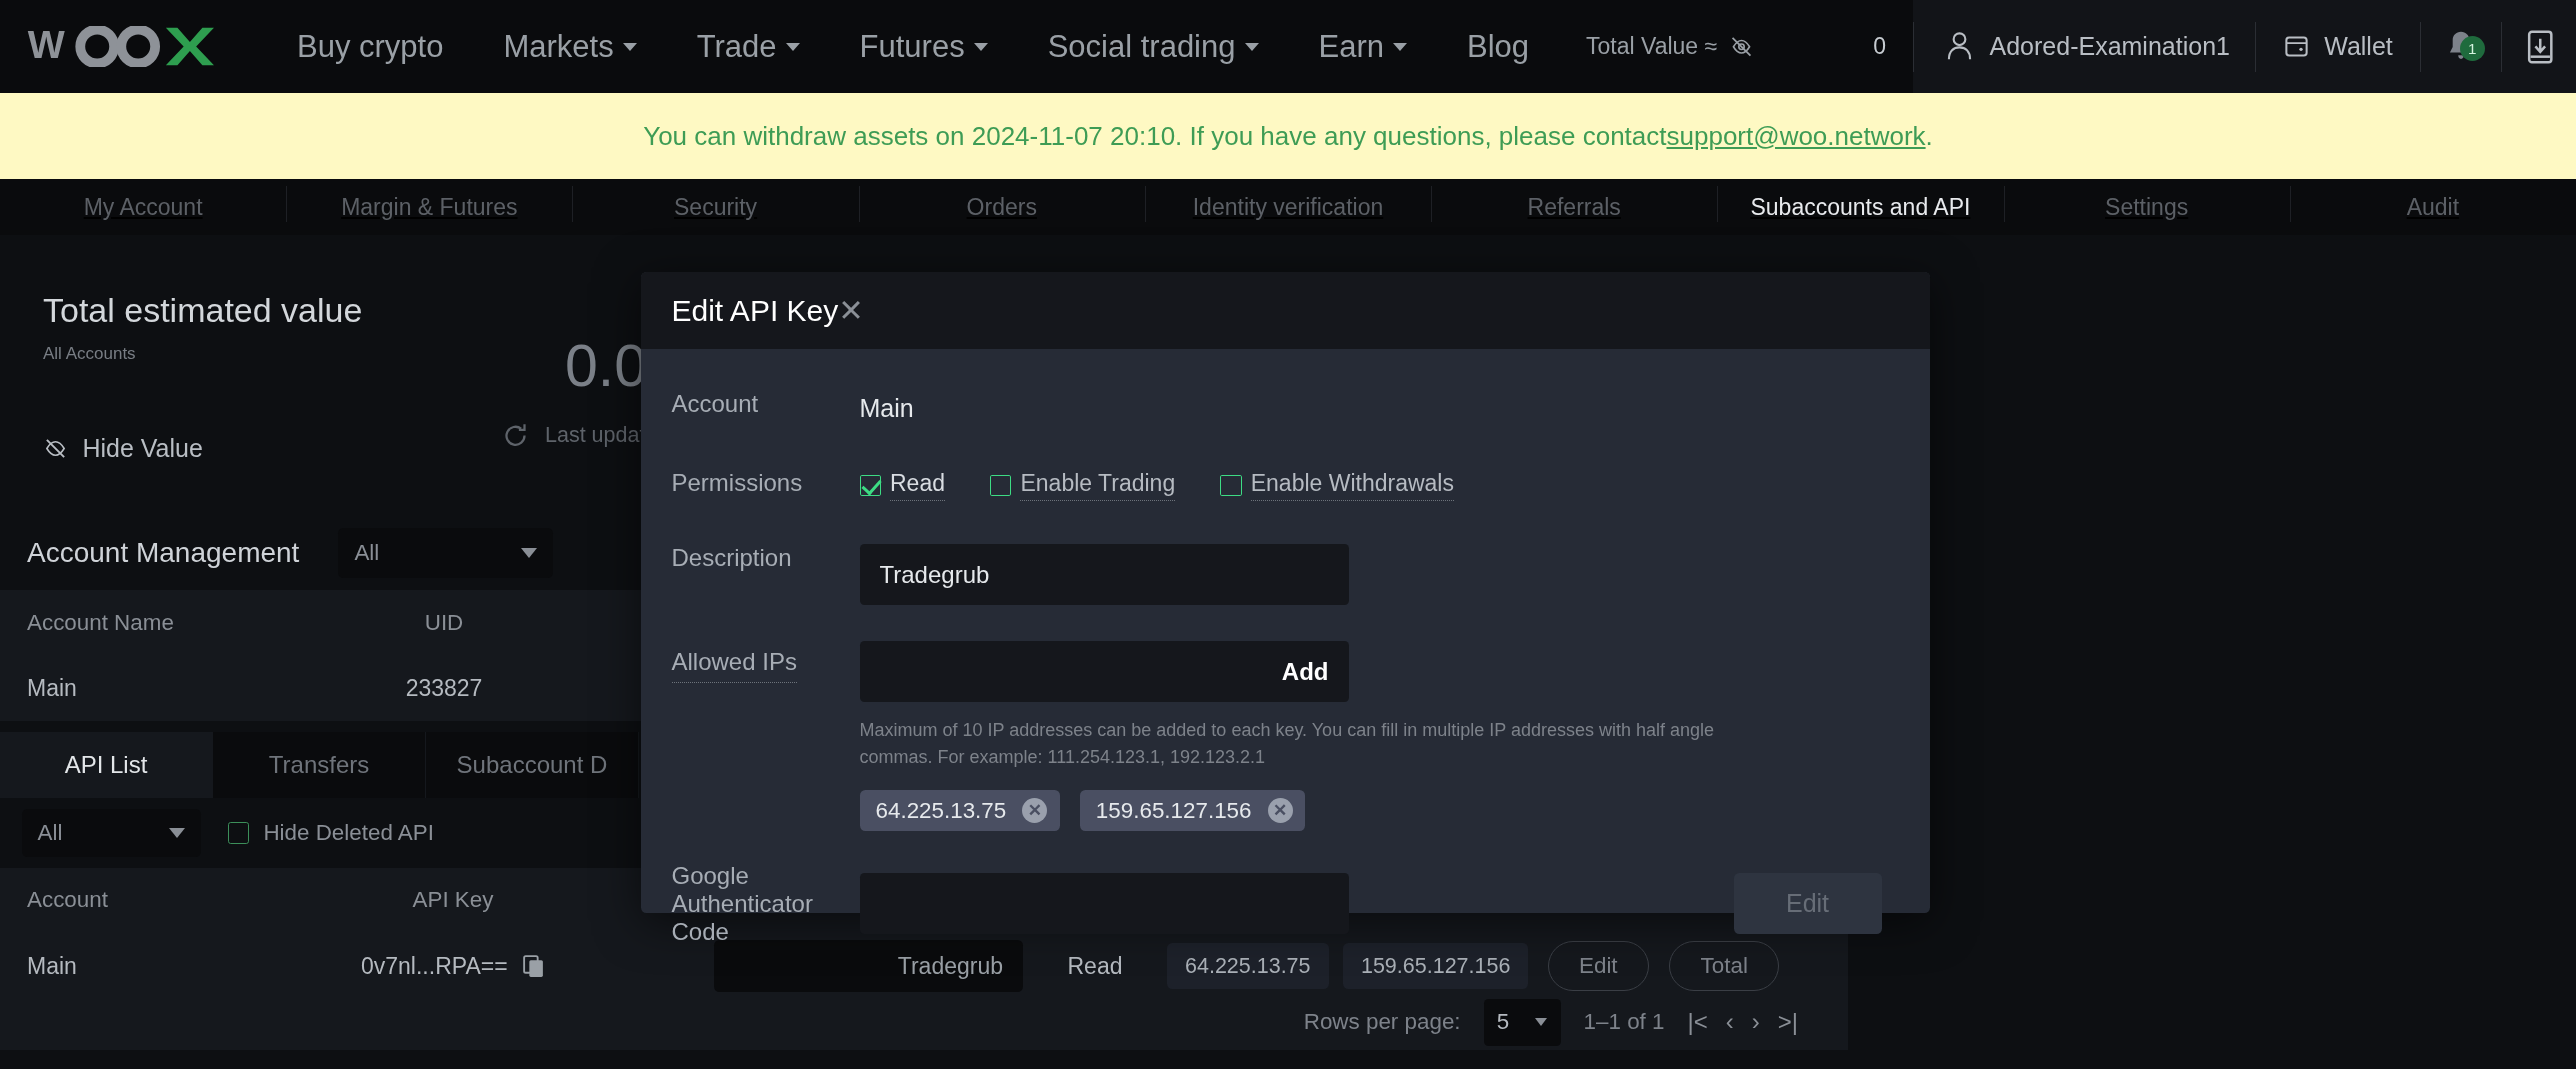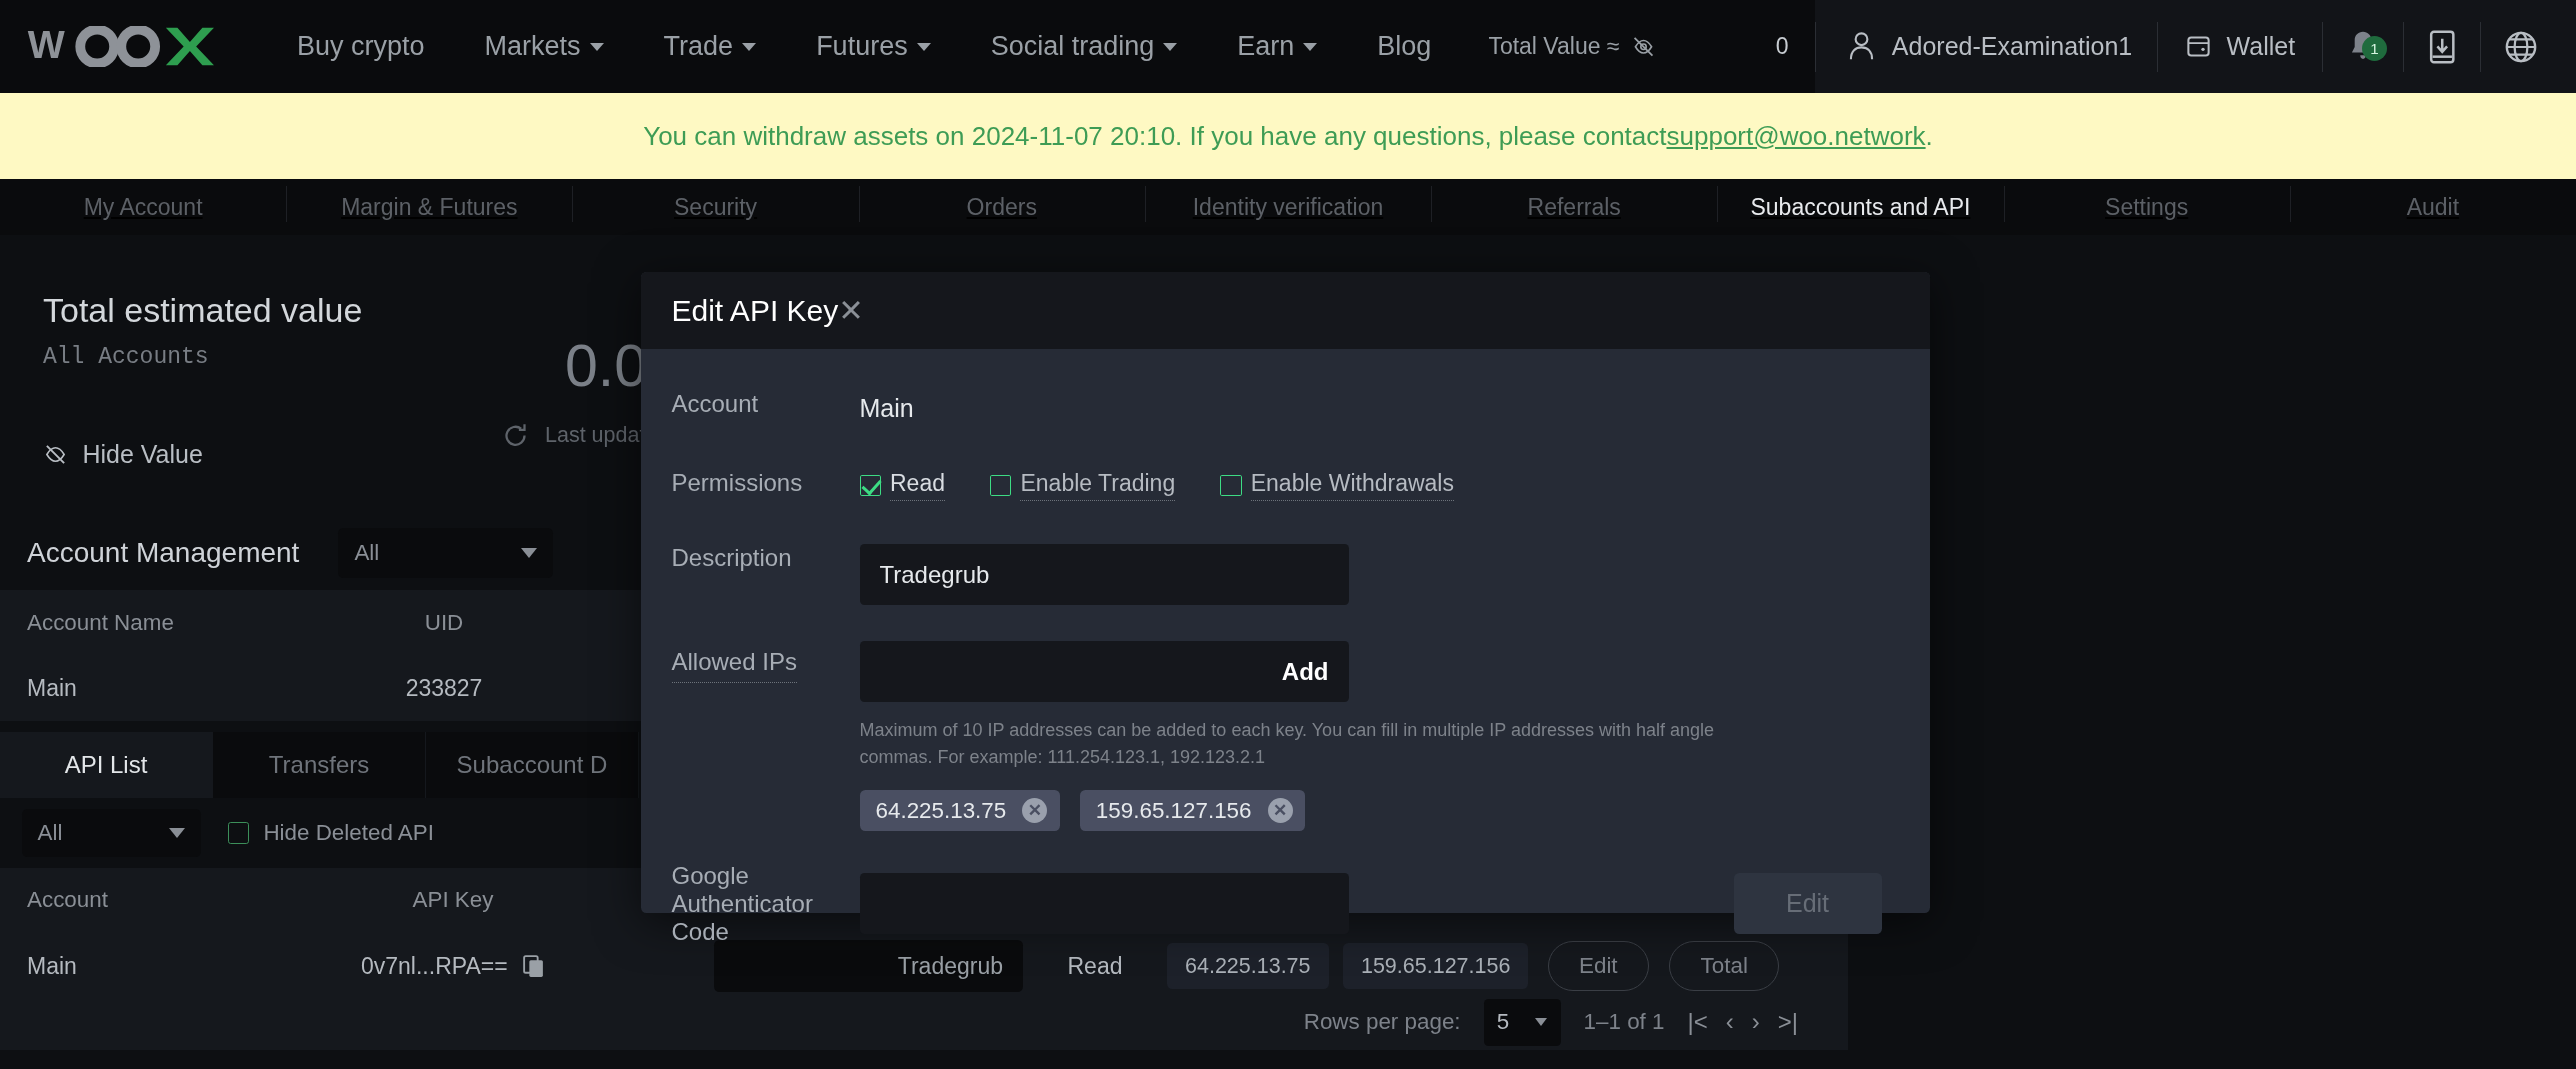--- a/index.html
+++ b/index.html
@@ -13,21 +13,21 @@
 
   
   .topnav {
     position: absolute; top: 0; left: 0; width: 2576px; height: 93px;
     display: flex; align-items: center; background: #0a0b0d;
   }
   .logo { margin-left: 27px; display: flex; align-items: baseline; }
   .logo svg { display: block; }
   .nav-links { display: flex; align-items: center; margin-left: 47px; }
   .nav-link {
-    color: #9aa0a6; font-size: 27px; padding: 0 30px;
+    color: #9aa0a6; font-size: 31px; padding: 0 30px;
     display: flex; align-items: center; gap: 9px; white-space: nowrap;
     cursor: pointer;
   }
   .caret { display: inline-block; width: 0; height: 0;
     border-left: 7.2px solid transparent; border-right: 7.2px solid transparent;
     border-top: 8px solid #9aa0a6; }
   .nav-div { width: 0.9px; height: 56px; background: #26282d; }
   .totalvalue {
     display: flex; align-items: center; gap: 12.6px; color: #9aa0a6;
     font-size: 23px; padding: 0 27px; white-space: nowrap;
@@ -71,21 +71,21 @@
     width: 0.9px; height: 36px; background: #1e2025;
   }
 
   
   .bg-panel { position: absolute; top: 235px; left: 0; width: 2576px; bottom: 0; background: #0d0f12; }
   .estimated {
     position: absolute; top: 260px; left: 0; width: 915px; height: 224px;
     padding: 30.5px 43px; background: #0d0f12;
   }
   .est-title { color: #d3d7db; font-size: 34px; }
-  .est-sub { color: #787d84; font-size: 23px; margin-top: 14.4px; font-family: Liberation Mono, monospace; }
+  .est-sub { color: #787d84; font-size: 17px; margin-top: 14.4px; }
   .est-hide { display: flex; align-items: center; gap: 14.4px; color: #b9bec4; font-size: 25px; margin-top: 70px; }
   .big-num {
     position: absolute; left: 565px; top: 332px; color: #7b8088; font-size: 59px;
   }
   .last-upd {
     position: absolute; left: 502px; top: 422px; display: flex; align-items: center;
     gap: 16px; color: #5e636a; font-size: 21.5px; white-space: nowrap;
   }
 
   .acct-mgmt-row {

